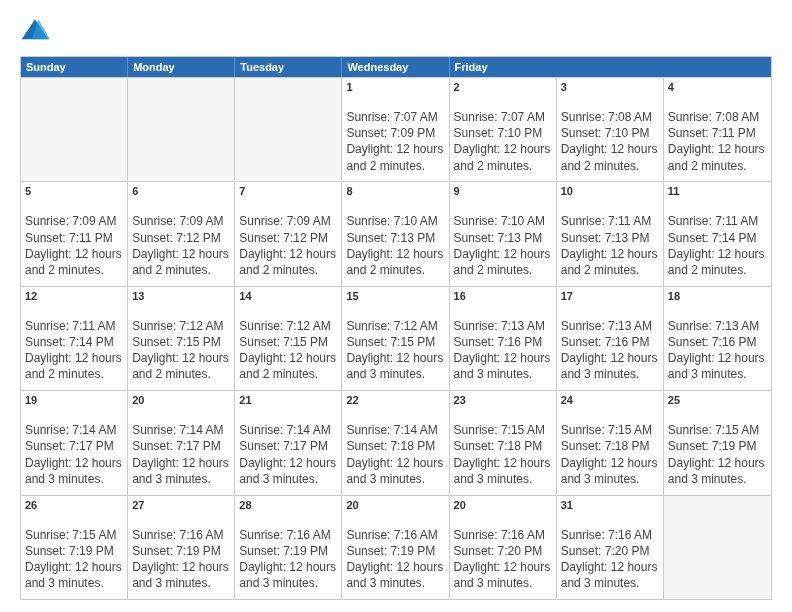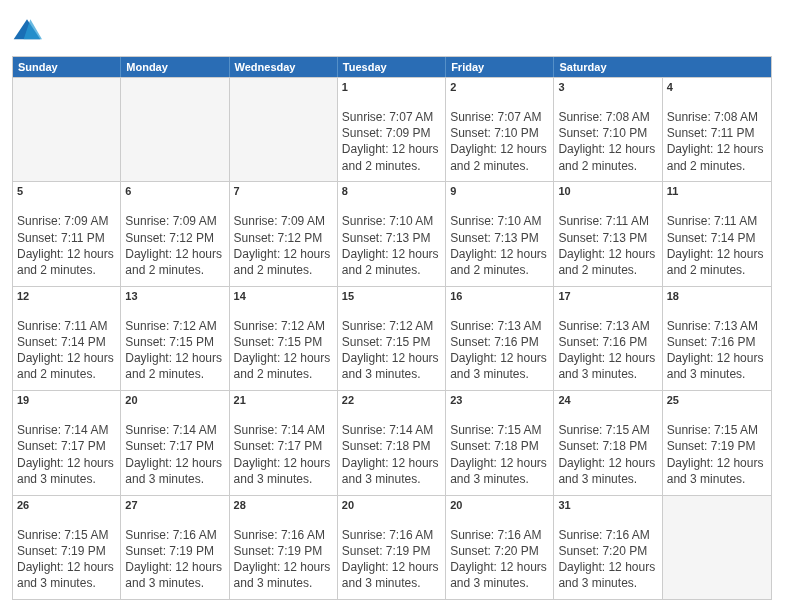--- a/index.html
+++ b/index.html
@@ -6,21 +6,21 @@
     body {
       width: 792px;
       height: 612px;
       font-family: Arial, sans-serif;
       background: #fff;
       overflow: hidden;
     }
     .page {
       width: 792px;
       height: 612px;
-      padding: 16px 20px 12px 12px;
+      padding: 16px 20px 12px 20px;
       display: flex;
       flex-direction: column;
     }
     .header {
       display: flex;
       justify-content: space-between;
       align-items: flex-start;
       margin-bottom: 10px;
     }
     .logo {
@@ -131,24 +131,23 @@
     <div class="title-block">
       <div class="month-title"></div>
       <div class="location"></div>
     </div>
   </div>
 
   <div class="calendar">
     <div class="cal-header" id="cal-header">
         <div class="cal-header-cell">Sunday</div>
         <div class="cal-header-cell">Monday</div>
+        <div class="cal-header-cell">Tuesday</div>
         <div class="cal-header-cell">Wednesday</div>
-        <div class="cal-header-cell">Tuesday</div>
         <div class="cal-header-cell">Friday</div>
-        <div class="cal-header-cell">Saturday</div>
       </div>
     <div class="cal-body" id="cal-body">
         <div class="cal-row">
           <div class="cal-cell empty"></div>
           <div class="cal-cell empty"></div>
           <div class="cal-cell empty"></div>
           <div class="cal-cell">
             <div class="day-num">1</div>
             <div class="cell-detail">Sunrise: 7:07 AM<br>Sunset: 7:09 PM<br>Daylight: 12 hours and 2 minutes.</div>
           </div>

